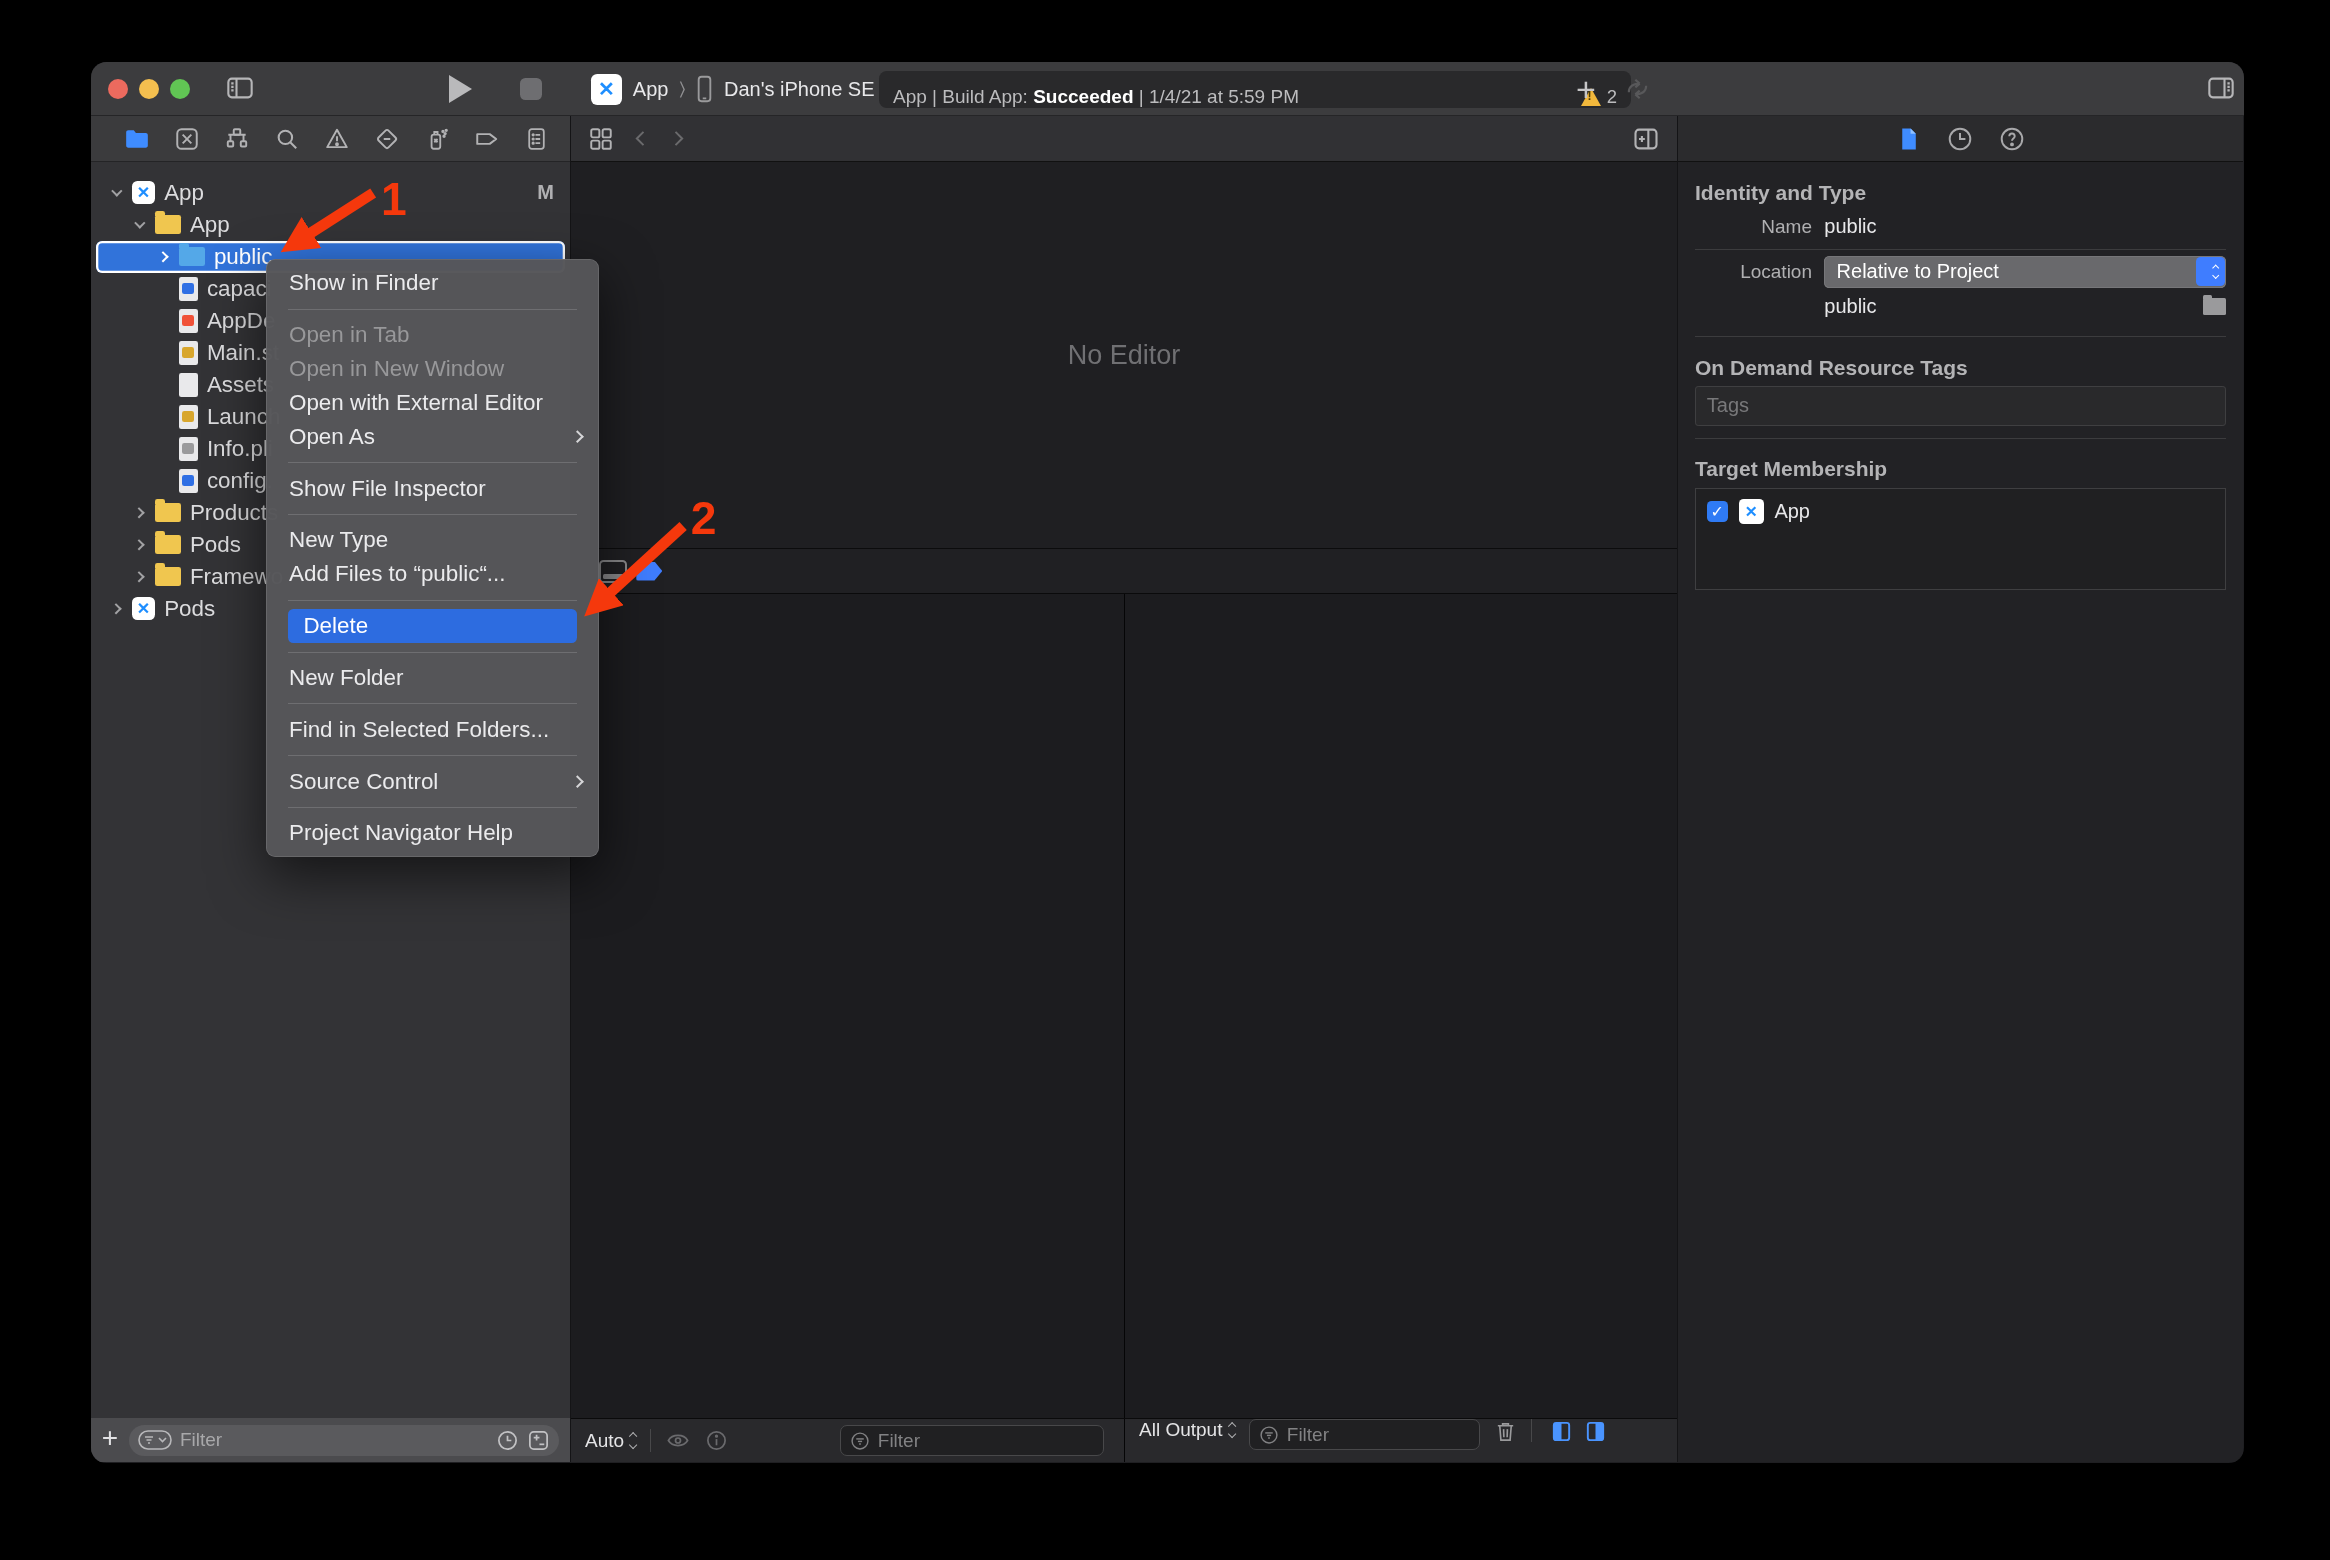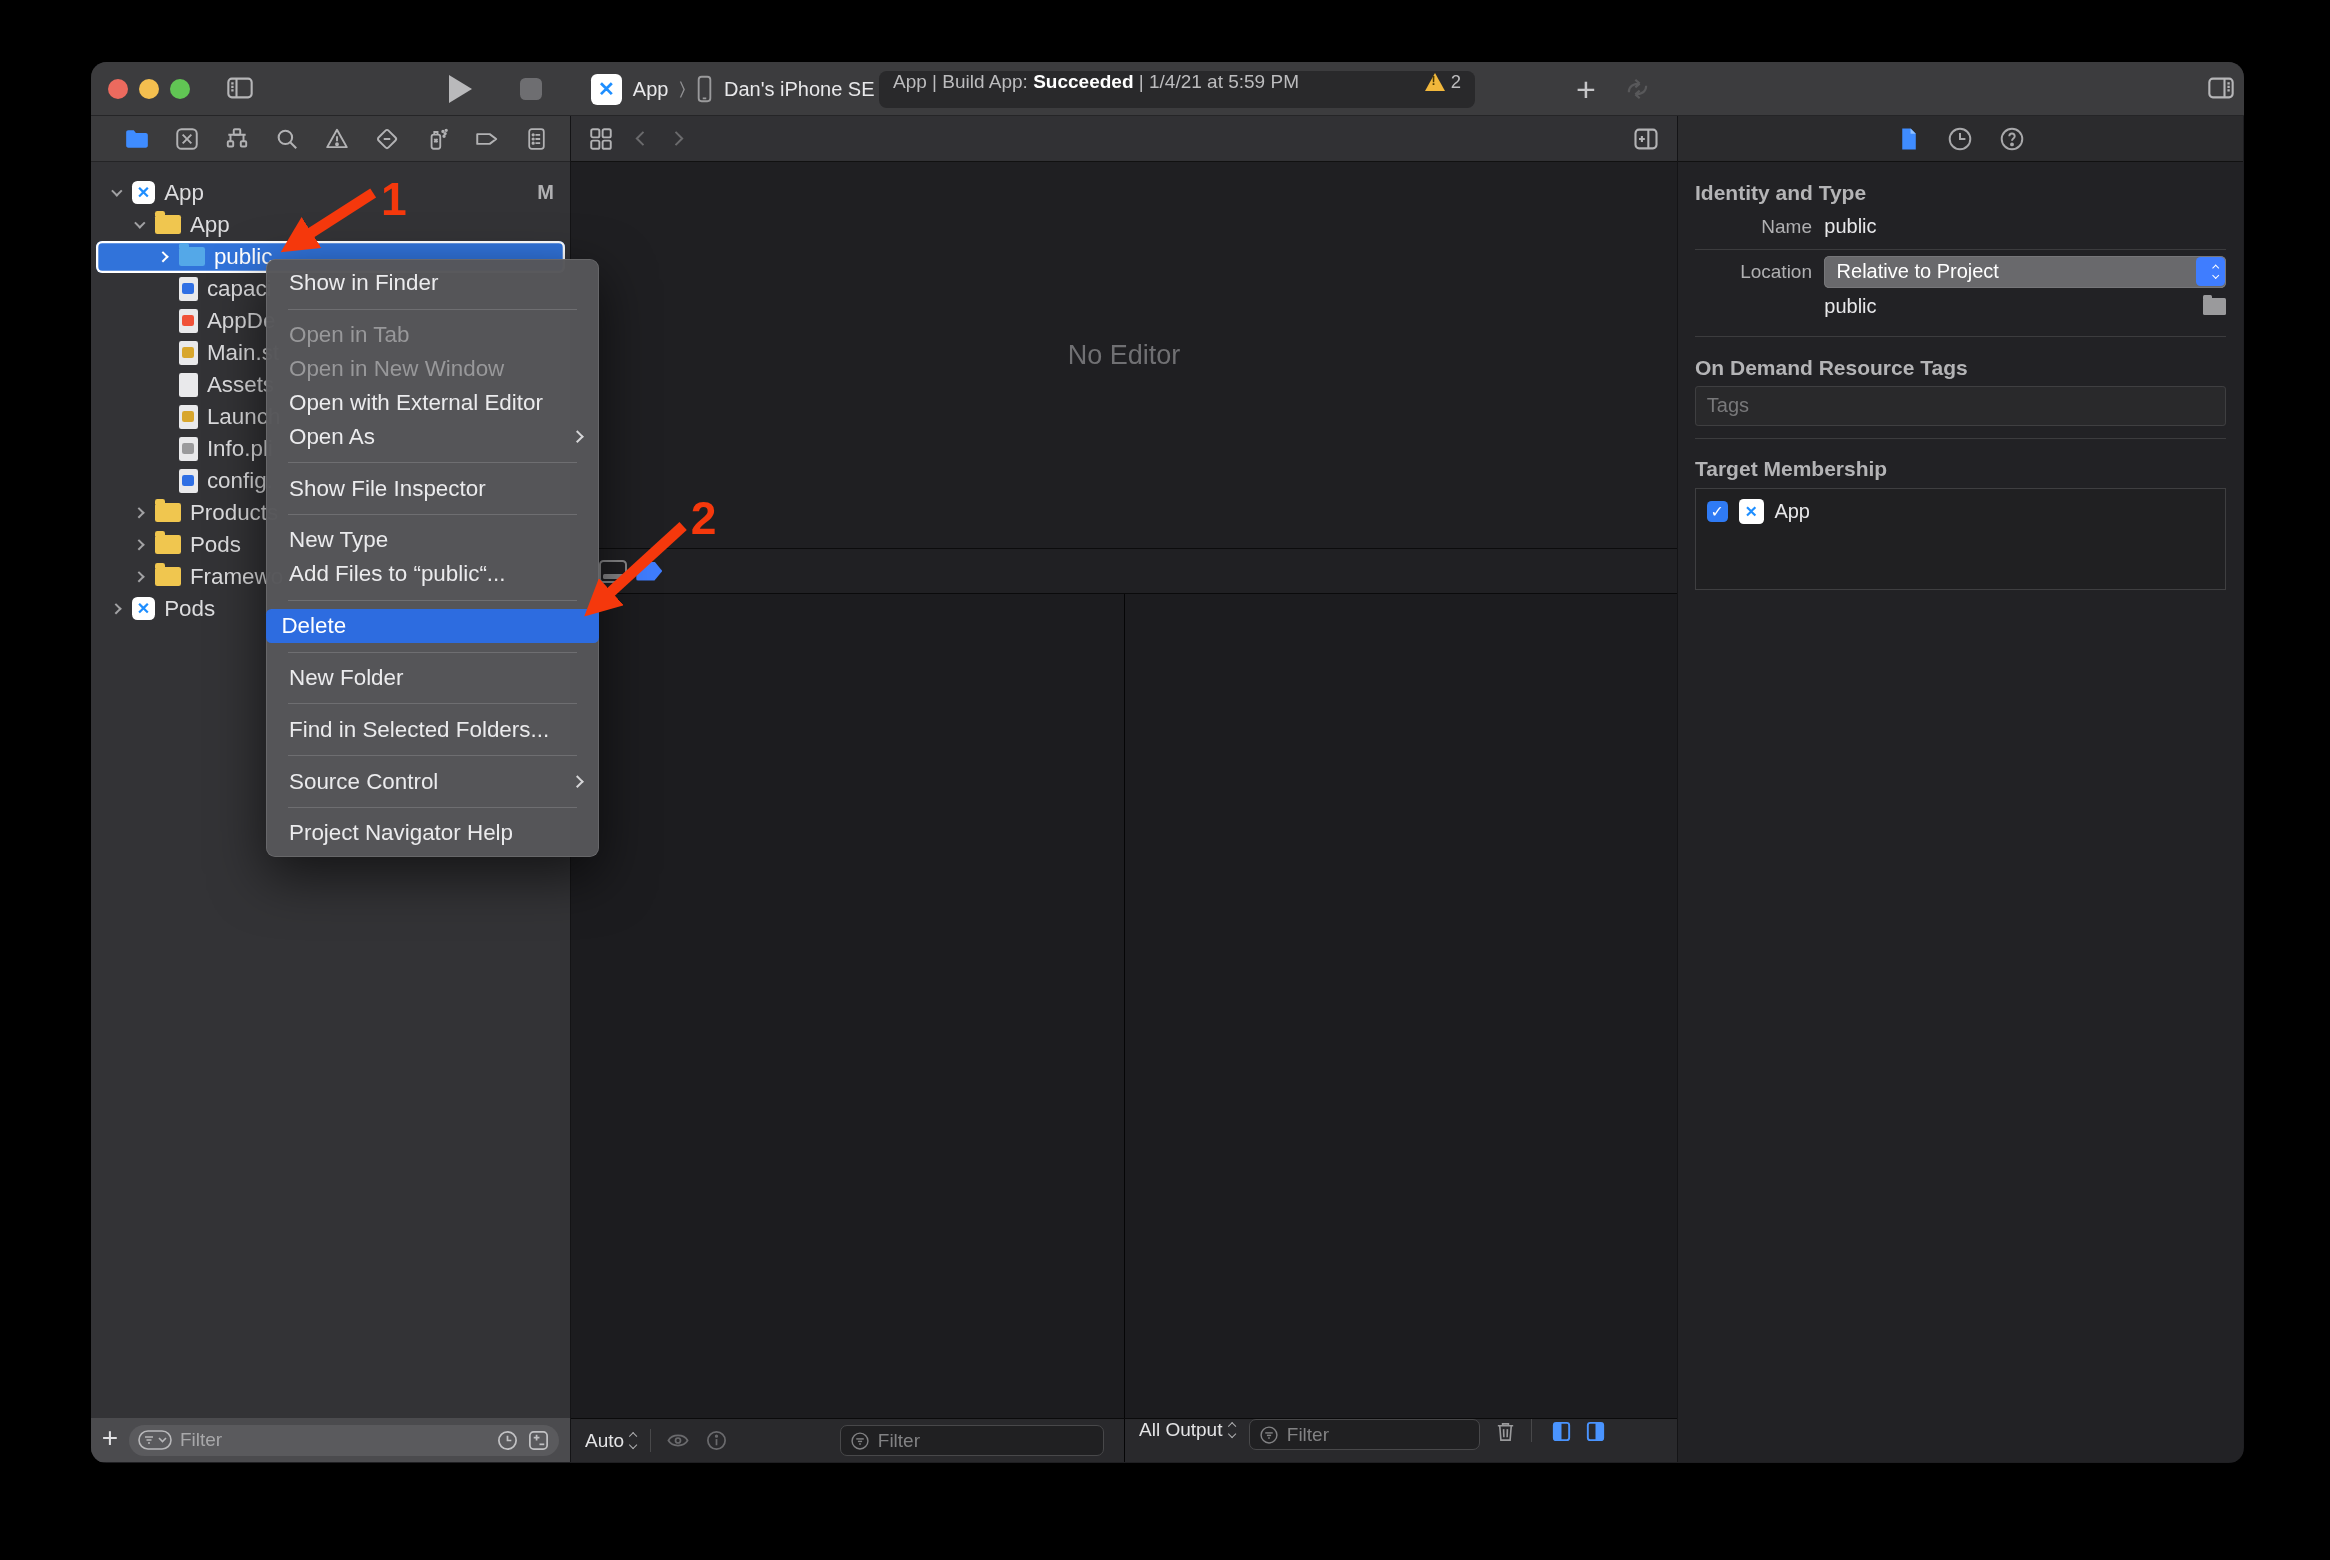--- a/index.html
+++ b/index.html
@@ -14,22 +14,22 @@
   .tl.yellow{left:48px;background:#f4bf4f;}
   .tl.green{left:79px;background:#61c554;}
   .tbicon{position:absolute;color:#b6b6b8;display:flex;align-items:center;justify-content:center;}
   .dim{color:#606063!important;}
   .play{left:358px;top:13px;width:0;height:0;border-left:23px solid #b9b9bb;border-top:14px solid transparent;border-bottom:14px solid transparent;position:absolute;}
   .stop{left:429px;top:16px;width:21.6px;height:21.6px;border-radius:5.4px;background:#6e6e71;position:absolute;}
   .appicon{display:inline-flex;align-items:center;justify-content:center;background:#fff;border-radius:6.2px;
     color:#1e8eff;font-weight:700;}
   .scheme{position:absolute;left:500px;top:11.6px;display:flex;align-items:center;gap:10.8px;color:#e8e8ea;font-size:20px;}
   .scheme .sep{color:#909092;font-size:18.5px;}
-  .statuspill{position:absolute;left:788px;top:8.5px;width:596px;height:37px;background:#29292b;border-radius:7.7px;
-    display:flex;align-items:flex-start;padding:0 14px;font-size:19px;color:#bcbcbe;}
+  .statuspill{position:absolute;left:788px;top:8.5px;width:752px;height:37px;background:#29292b;border-radius:7.7px;
+    display:flex;align-items:flex-end;padding:0 14px;font-size:19px;color:#bcbcbe;}
   .statuspill b{color:#fff;font-weight:700;}
   .warnbadge{margin-left:auto;display:flex;align-items:center;gap:6.2px;color:#bcbcbe;font-size:18.5px;}
   .warn-tri{width:0;height:0;border-left:10px solid transparent;border-right:10px solid transparent;border-bottom:18px solid #f2b83c;position:relative;display:inline-block;}
   .warn-tri::after{content:"!";position:absolute;left:-3.1px;top:1.5px;color:#4d3a00;font-size:12.3px;font-weight:700;}
   .plusbtn{position:absolute;left:1485px;top:7.7px;font-size:34px;font-weight:300;color:#c6c6c8;}
   
   .main{display:flex;height:1346px;}
   .col{height:100%;position:relative;}
   .nav{width:480px;background:#333336;border-right:1.5px solid #141416;display:flex;flex-direction:column;}
   .center{width:1107px;background:#1f1f22;border-right:1.5px solid #141416;display:flex;flex-direction:column;}
@@ -109,21 +109,21 @@
   .memberbox{height:102px;background:#202022;border:0.8px solid #3f3f41;margin-top:6.2px;padding:10.8px;}
   .memberrow{display:flex;align-items:center;gap:10.8px;}
   .checkbox{width:21px;height:21px;background:#2f7bf5;border-radius:4.6px;color:#fff;font-size:16px;display:flex;align-items:center;justify-content:center;}
   .memberrow .fval{font-size:20px;}
   
   .ctx{position:absolute;left:175px;top:197px;width:333px;background:rgba(86,86,89,.98);border-radius:9.3px;
     box-shadow:0 18.5px 54px rgba(0,0,0,.6),inset 0 0 0 0.8px rgba(255,255,255,.14);padding:7px 0;z-index:300;}
   .mi{height:34px;display:flex;align-items:center;padding:0 17px 0 23px;color:#ebebed;font-size:22.4px;}
   .mi.disabled{color:#98989a;}
   .mi .sub{margin-left:auto;width:9.3px;height:9.3px;border-right:2.7px solid #d6d6d8;border-bottom:2.7px solid #d6d6d8;transform:rotate(-45deg);}
-  .mi.hl{background:#2d6ce0;border-radius:5.4px;margin:0 0;padding:0 9.3px 0 15.4px;color:#fff;}
+  .mi.hl{background:#2d6ce0;border-radius:5.4px;margin:0 22px;padding:0 9.3px 0 15.4px;color:#fff;}
   .msep{height:0.8px;background:#6e6e71;margin:8.5px 21.6px;}
   
   .annot{position:absolute;left:0;top:0;z-index:400;pointer-events:none;}
   svg.iconsvg{display:block;}
 </style>
 </head>
 <body>
 
 <div class="window">
 

